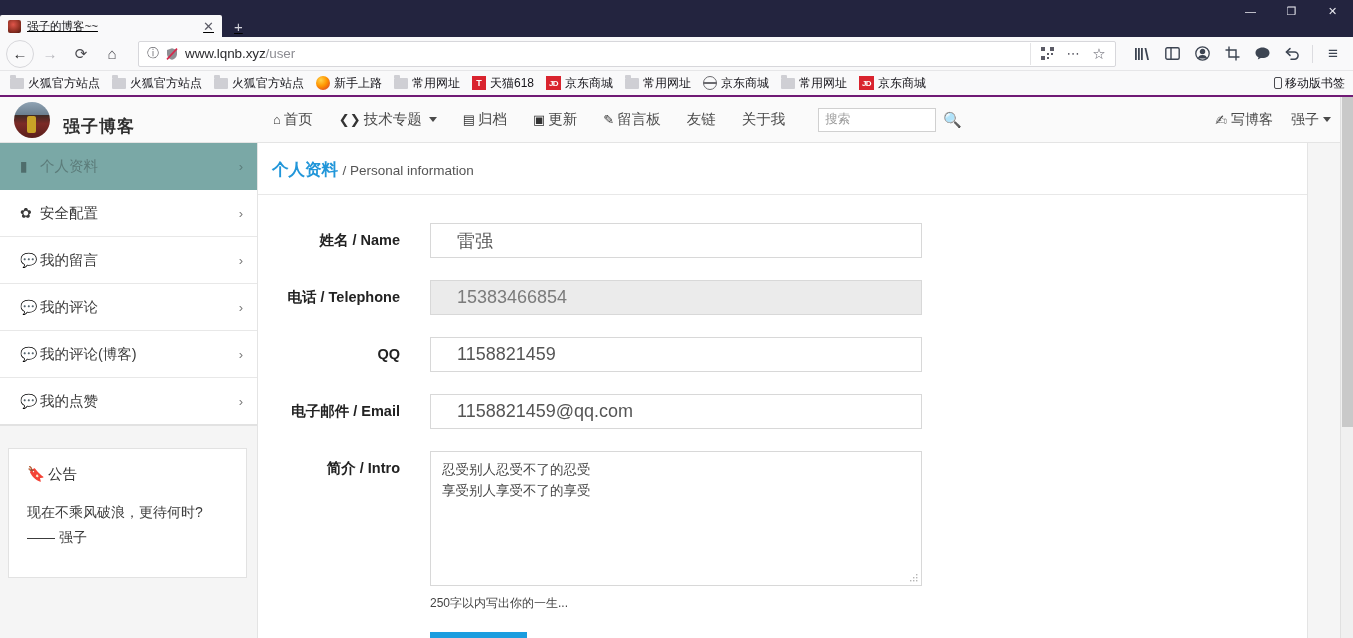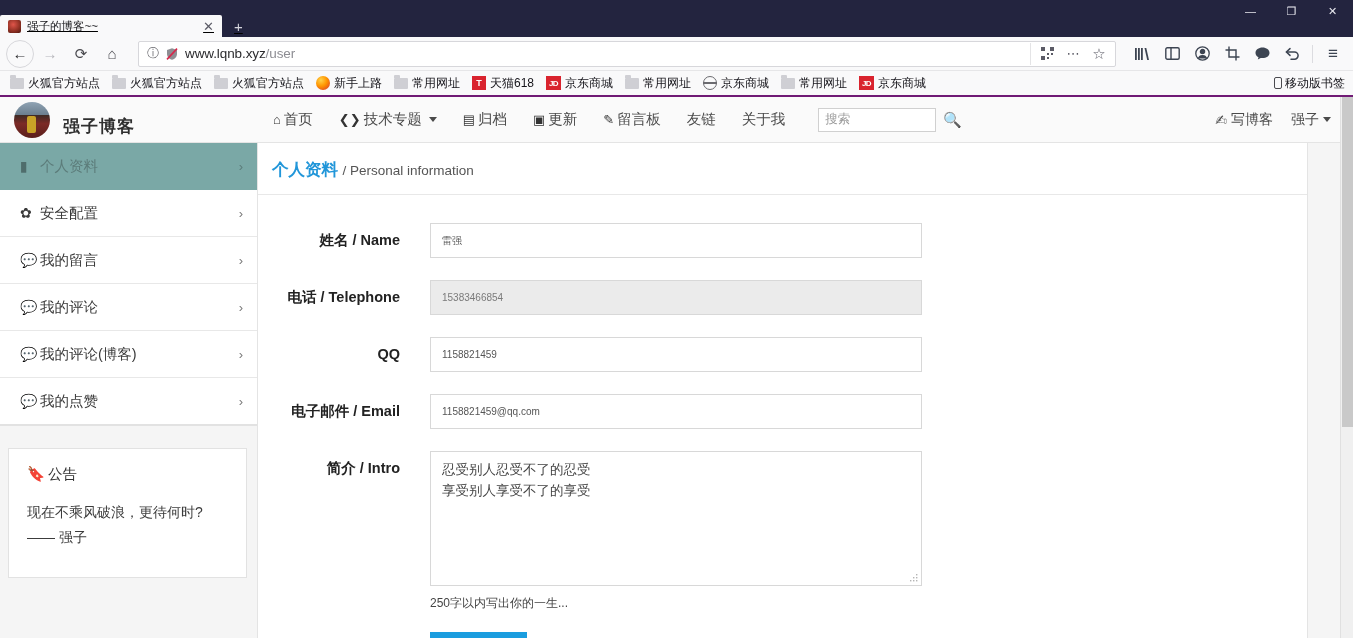--- a/index.html
+++ b/index.html
@@ -156,21 +156,21 @@
   .ch-en { font-size: 13.5px; color:#555; font-weight: normal; }
 
   .form { padding: 28px 0 0 0; }
   .frow { display:flex; align-items:flex-start; margin-bottom: 22px; }
   .flabel {
     width: 172px; flex: 0 0 auto; text-align: right; padding-right: 30px;
     font-size: 14.5px; font-weight: bold; color:#222; padding-top: 8px; line-height: 18px;
   }
   .finput {
     width: 492px; height: 35px; border: 1px solid #d8d8d8; background:#fff;
-    font-size: 10px; color:#555; padding: 0 11px; display:flex; align-items:center;
+    font-size: 18px; color:#555; padding: 0 26px; display:flex; align-items:center;
   }
   .finput.disabled { background:#ebebeb; color:#7b7b7b; }
   .ftextarea {
     width: 492px; height: 135px; border: 1px solid #d8d8d8; background:#fff;
     font-size: 13.5px; color:#444; padding: 7px 11px; line-height: 21px;
     white-space: pre-line; position: relative;
   }
   .resize-grip { position:absolute; right:2px; bottom:2px; width:9px; height:9px; }
   .hint { margin-left: 172px; font-size: 12px; color:#444; margin-top: -13px; margin-bottom: 20px; }
   .savebtn {

